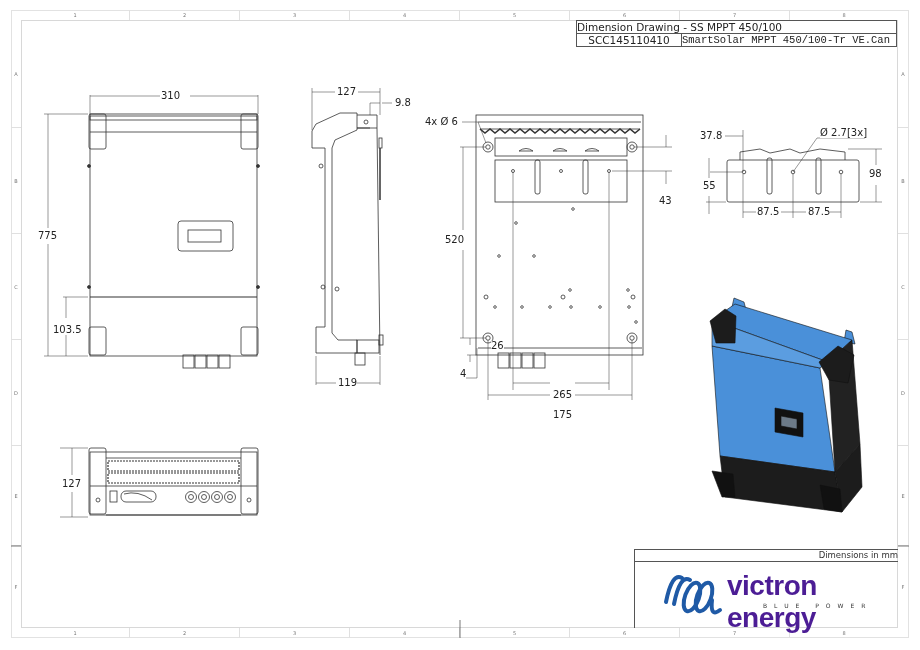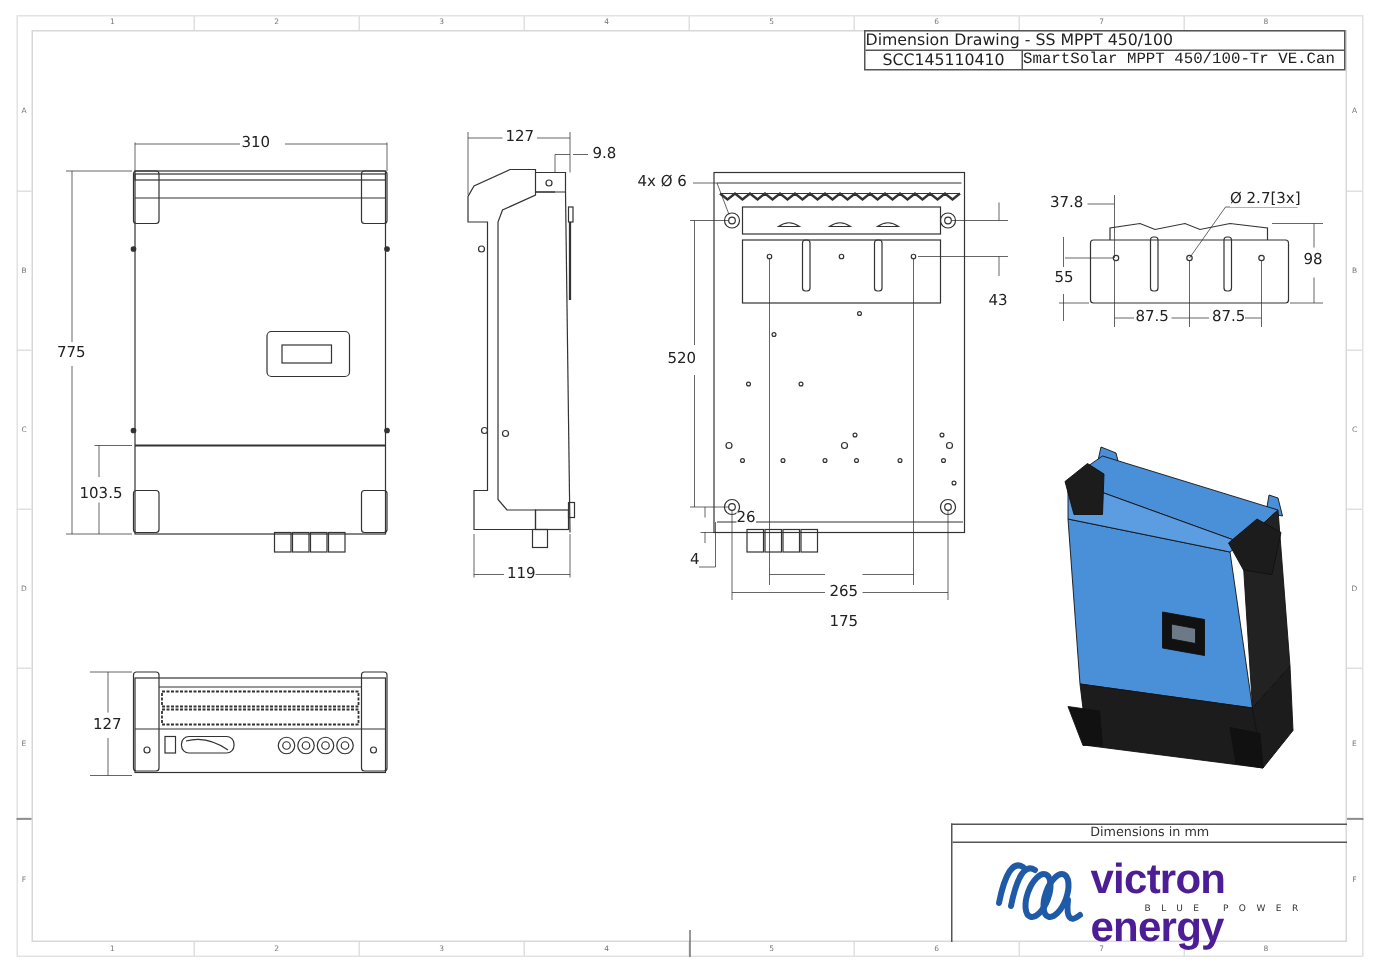--- a/index.html
+++ b/index.html
@@ -8,21 +8,21 @@
   .frame-outer{position:absolute;left:11px;top:10px;width:898px;height:628px;border:1px solid #e2e2e2;box-sizing:border-box;}
   .frame-inner{position:absolute;left:21px;top:20px;width:877px;height:608px;border:1px solid #d8d8d8;box-sizing:border-box;}
   .zone-h{position:absolute;height:10px;font-size:5px;color:#777;text-align:center;line-height:10px;border-right:1px solid #e0e0e0;box-sizing:border-box;}
   .zone-v{position:absolute;width:10px;font-size:5px;color:#777;text-align:center;border-bottom:1px solid #e0e0e0;box-sizing:border-box;display:flex;align-items:center;justify-content:center;}
   .title-block{position:absolute;left:576px;top:20px;width:321px;border:1px solid #555;box-sizing:border-box;font-size:10.5px;color:#222;}
   .title-row1{height:12px;line-height:12px;text-align:left;border-bottom:1px solid #555;}
   .title-row2{display:flex;height:12px;line-height:12px;}
   .title-row2 .code{width:104px;text-align:center;border-right:1px solid #555;}
   .title-row2 .name{flex:1;text-align:left;font-family:Liberation Mono, monospace;}
   .logo-block{position:absolute;left:634px;top:549px;width:264px;height:79px;border-top:1px solid #555;border-left:1px solid #555;box-sizing:border-box;}
-  .logo-head{height:11px;line-height:11px;font-size:8.5px;text-align:center;border-bottom:1px solid #555;color:#333;}
+  .logo-head{height:11px;line-height:11px;font-size:8.5px;text-align:right;border-bottom:1px solid #555;color:#333;}
   .brand{position:absolute;left:92px;top:20px;font-family:"Liberation Sans",sans-serif;font-weight:bold;font-size:28px;color:#4c1d95;letter-spacing:-0.5px;}
   .tagline{position:absolute;left:128px;top:52px;font-size:6px;letter-spacing:7px;color:#333;}
   .dim{position:absolute;font-size:10px;color:#222;background:#fff;line-height:10px;}
   svg.drawing{position:absolute;left:0;top:0;}
 </style>
 </head>
 <body>
 
 <div class="sheet">
   <div class="frame-outer"></div>

